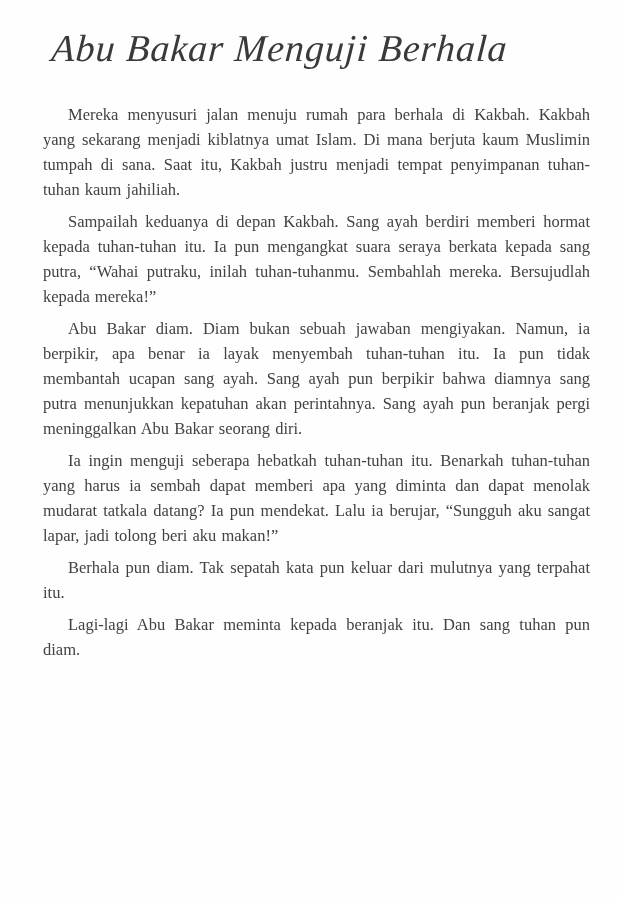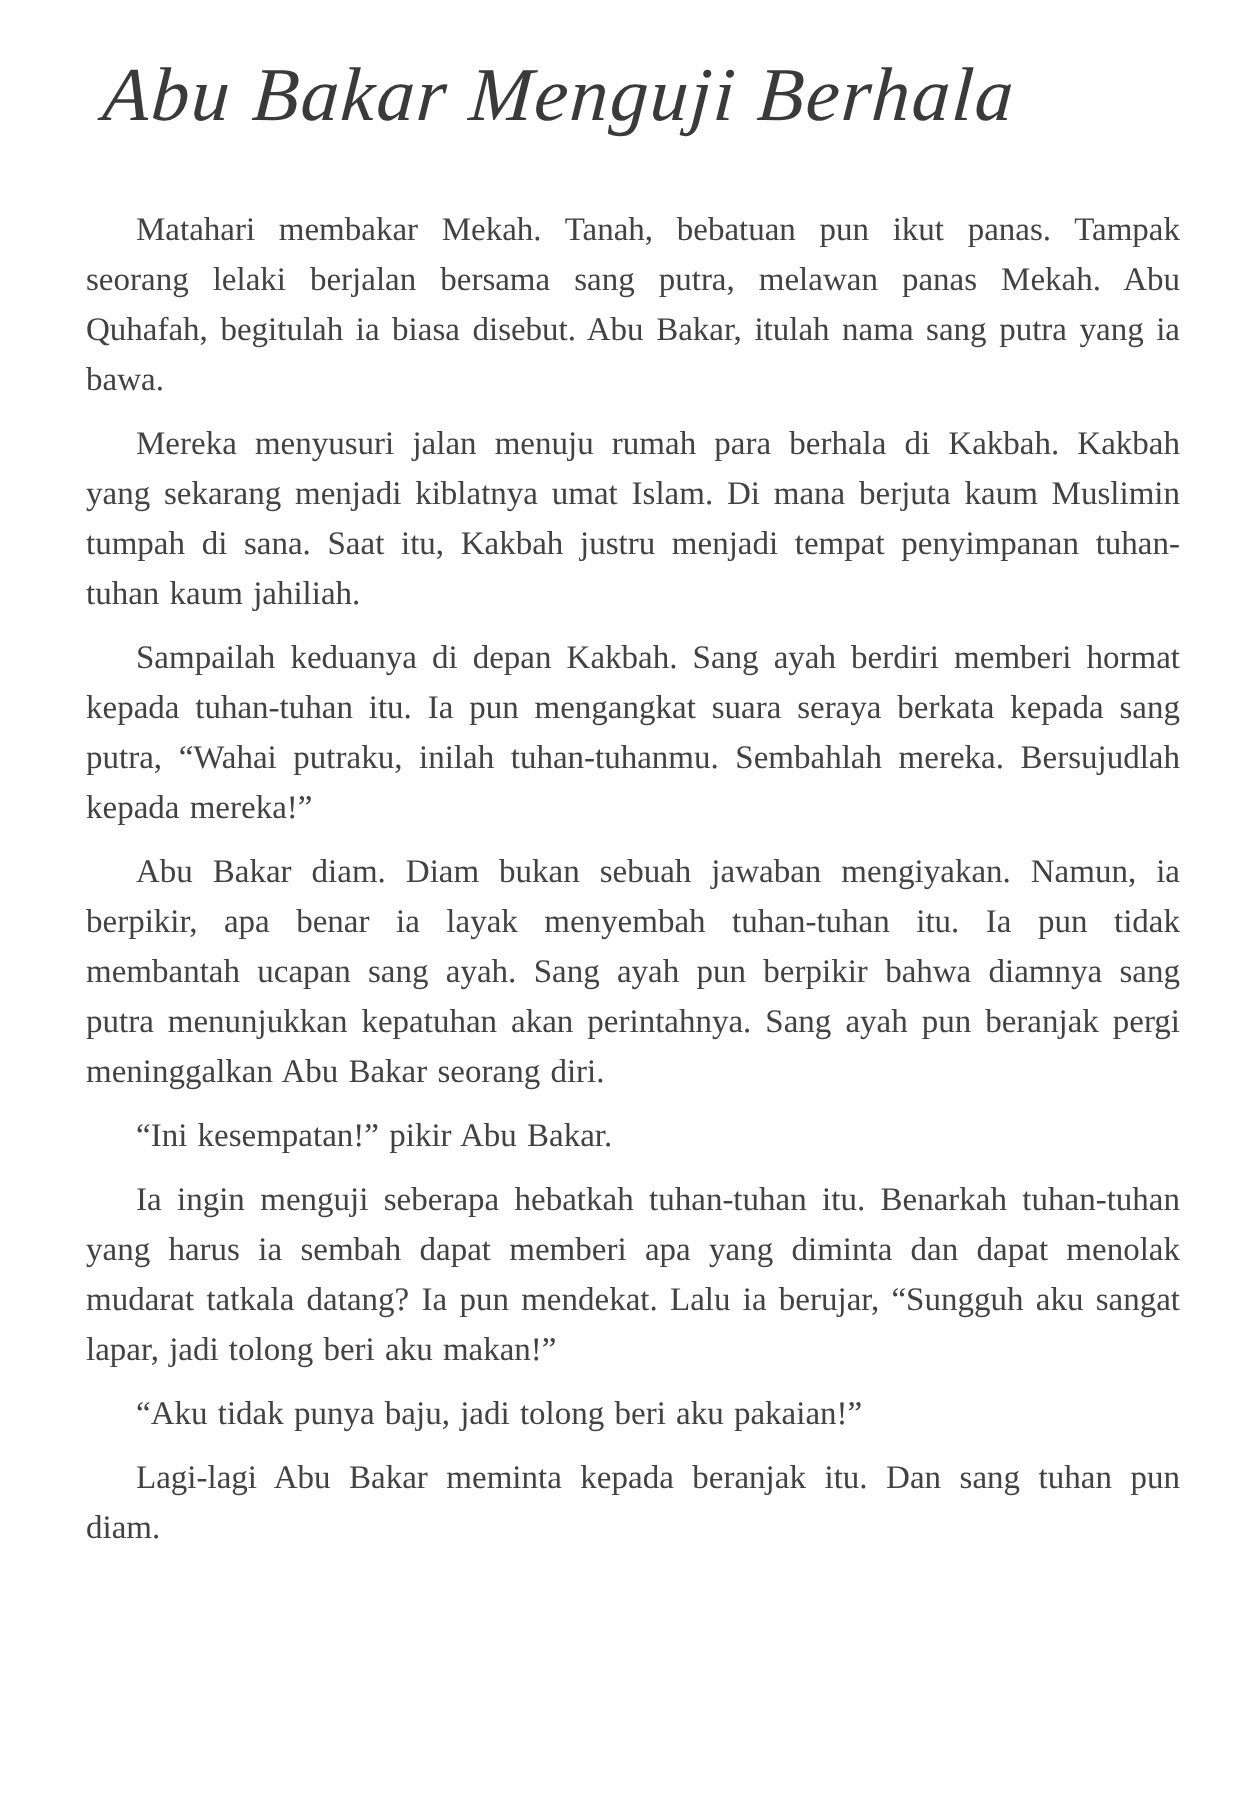--- a/index.html
+++ b/index.html
@@ -45,22 +45,20 @@
     word-spacing: 1px;
   }
 </style>
 </head>
 <body>
 
 <div class="page">
   <h1 class="chapter-title">Abu Bakar Menguji Berhala</h1>
 
   <div class="content">
-    <p>Matahari membakar Mekah. Tanah, bebatuan pun ikut panas. Tampak seorang lelaki berjalan bersama sang putra, melawan panas Mekah. Abu Quhafah, begitulah ia biasa disebut. Abu Bakar, itulah nama sang putra yang ia bawa.</p>
     <p>Mereka menyusuri jalan menuju rumah para berhala di Kakbah. Kakbah yang sekarang menjadi kiblatnya umat Islam. Di mana berjuta kaum Muslimin tumpah di sana. Saat itu, Kakbah justru menjadi tempat penyimpanan tuhan-tuhan kaum jahiliah.</p>
     <p>Sampailah keduanya di depan Kakbah. Sang ayah berdiri memberi hormat kepada tuhan-tuhan itu. Ia pun mengangkat suara seraya berkata kepada sang putra, “Wahai putraku, inilah tuhan-tuhanmu. Sembahlah mereka. Bersujudlah kepada mereka!”</p>
     <p>Abu Bakar diam. Diam bukan sebuah jawaban mengiyakan. Namun, ia berpikir, apa benar ia layak menyembah tuhan-tuhan itu. Ia pun tidak membantah ucapan sang ayah. Sang ayah pun berpikir bahwa diamnya sang putra menunjukkan kepatuhan akan perintahnya. Sang ayah pun beranjak pergi meninggalkan Abu Bakar seorang diri.</p>
-    <p>“Ini kesempatan!” pikir Abu Bakar.</p>
     <p>Ia ingin menguji seberapa hebatkah tuhan-tuhan itu. Benarkah tuhan-tuhan yang harus ia sembah dapat memberi apa yang diminta dan dapat menolak mudarat tatkala datang? Ia pun mendekat. Lalu ia berujar, “Sungguh aku sangat lapar, jadi tolong beri aku makan!”</p>
-    <p>“Aku tidak punya baju, jadi tolong beri aku pakaian!”</p>
+    <p>Berhala pun diam. Tak sepatah kata pun keluar dari mulutnya yang terpahat itu.</p>
     <p>Lagi-lagi Abu Bakar meminta kepada beranjak itu. Dan sang tuhan pun diam.</p>
   </div>
 </div>
 
 </body></html>

